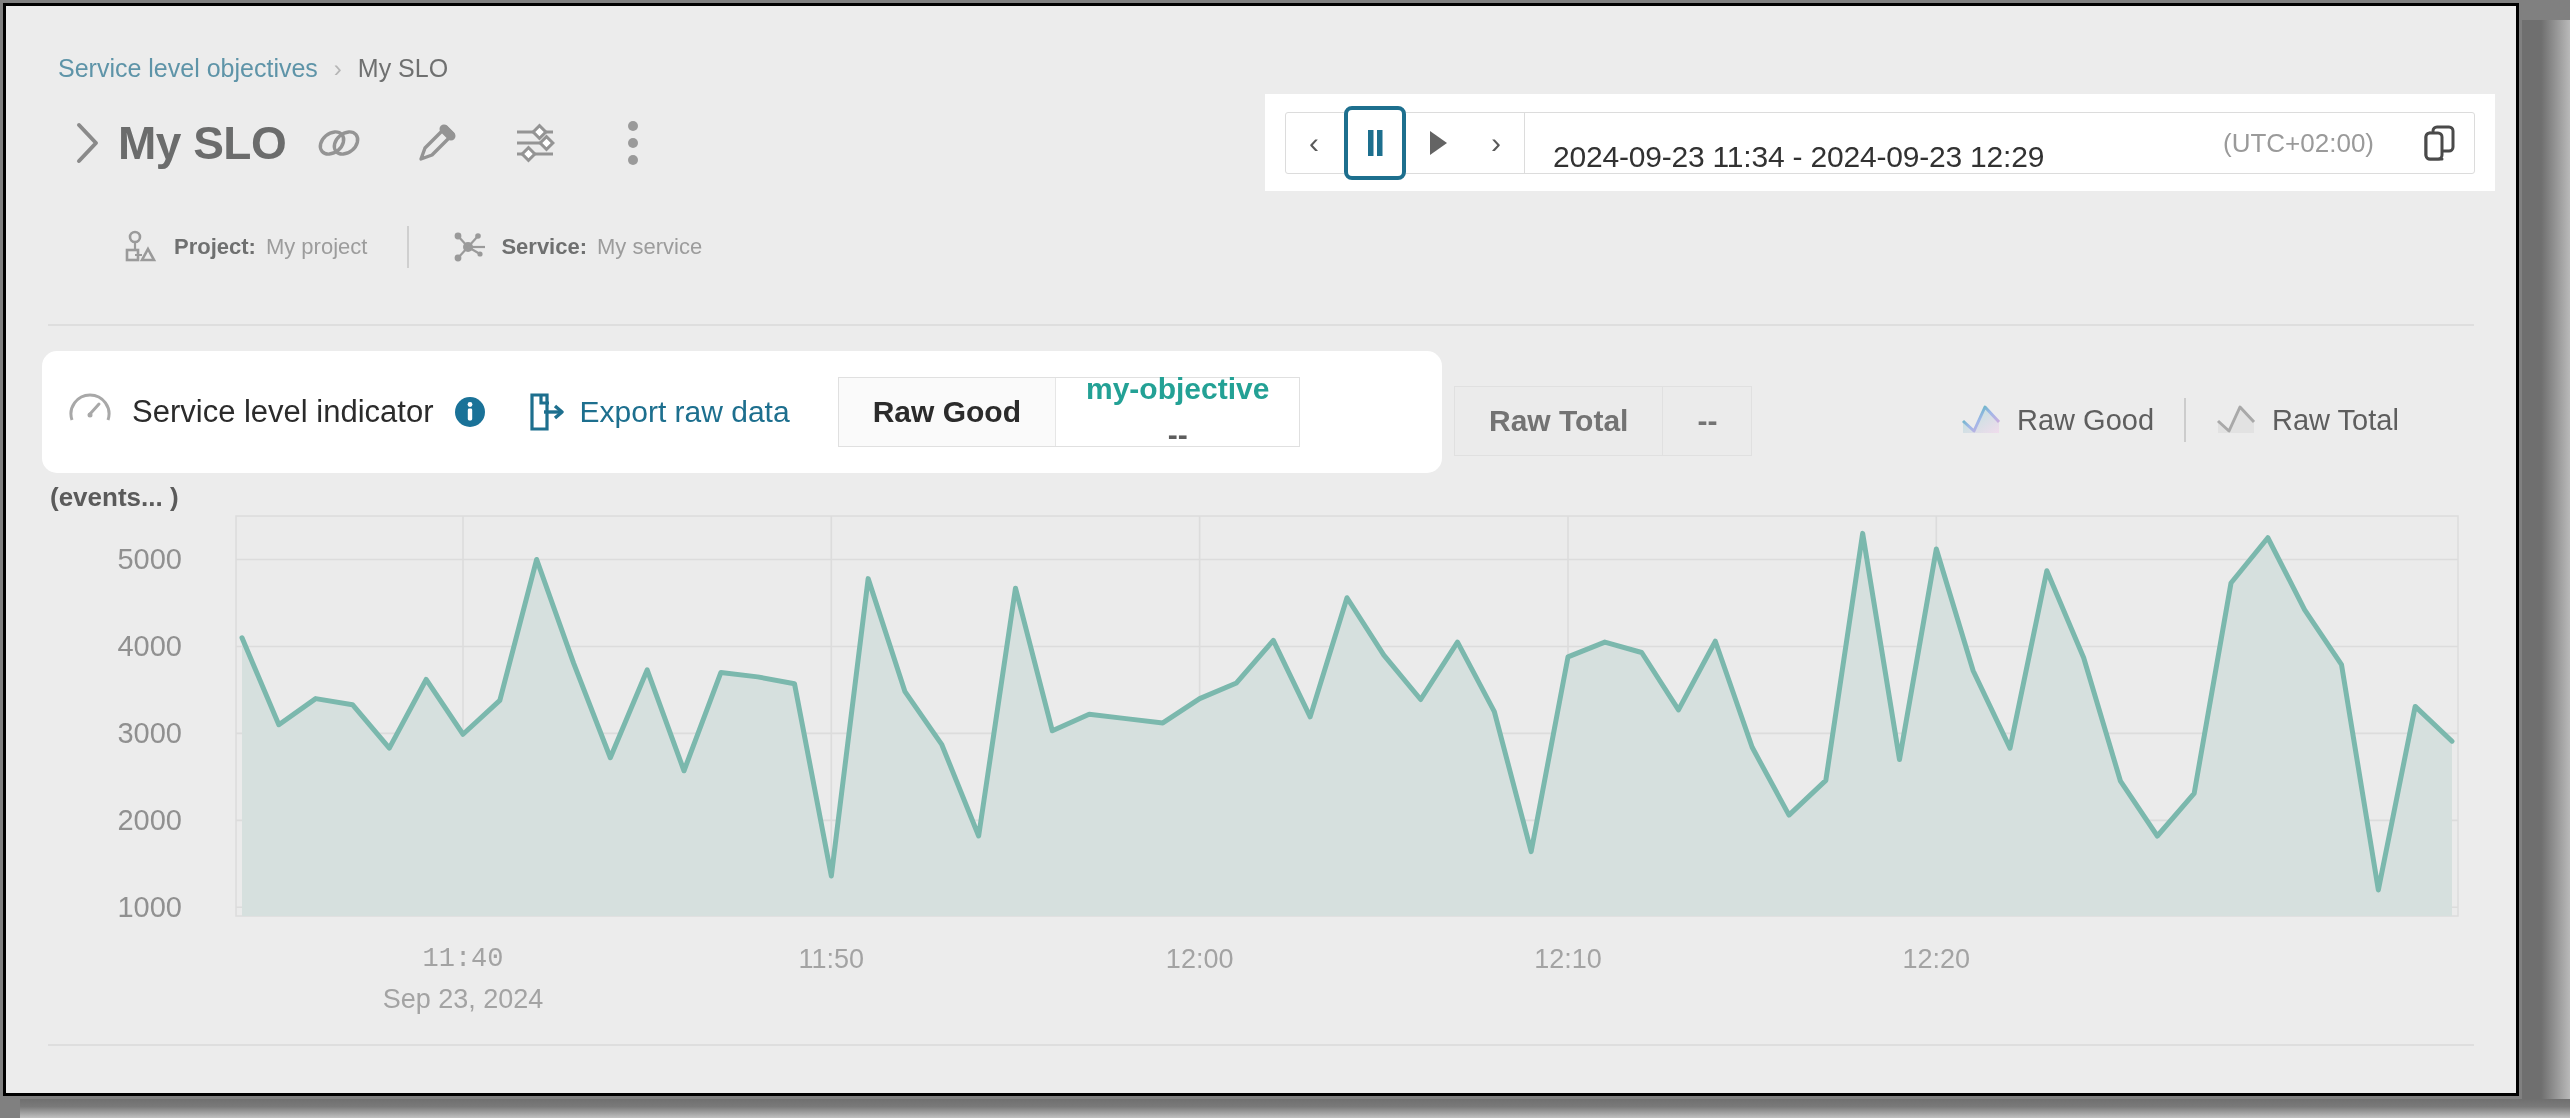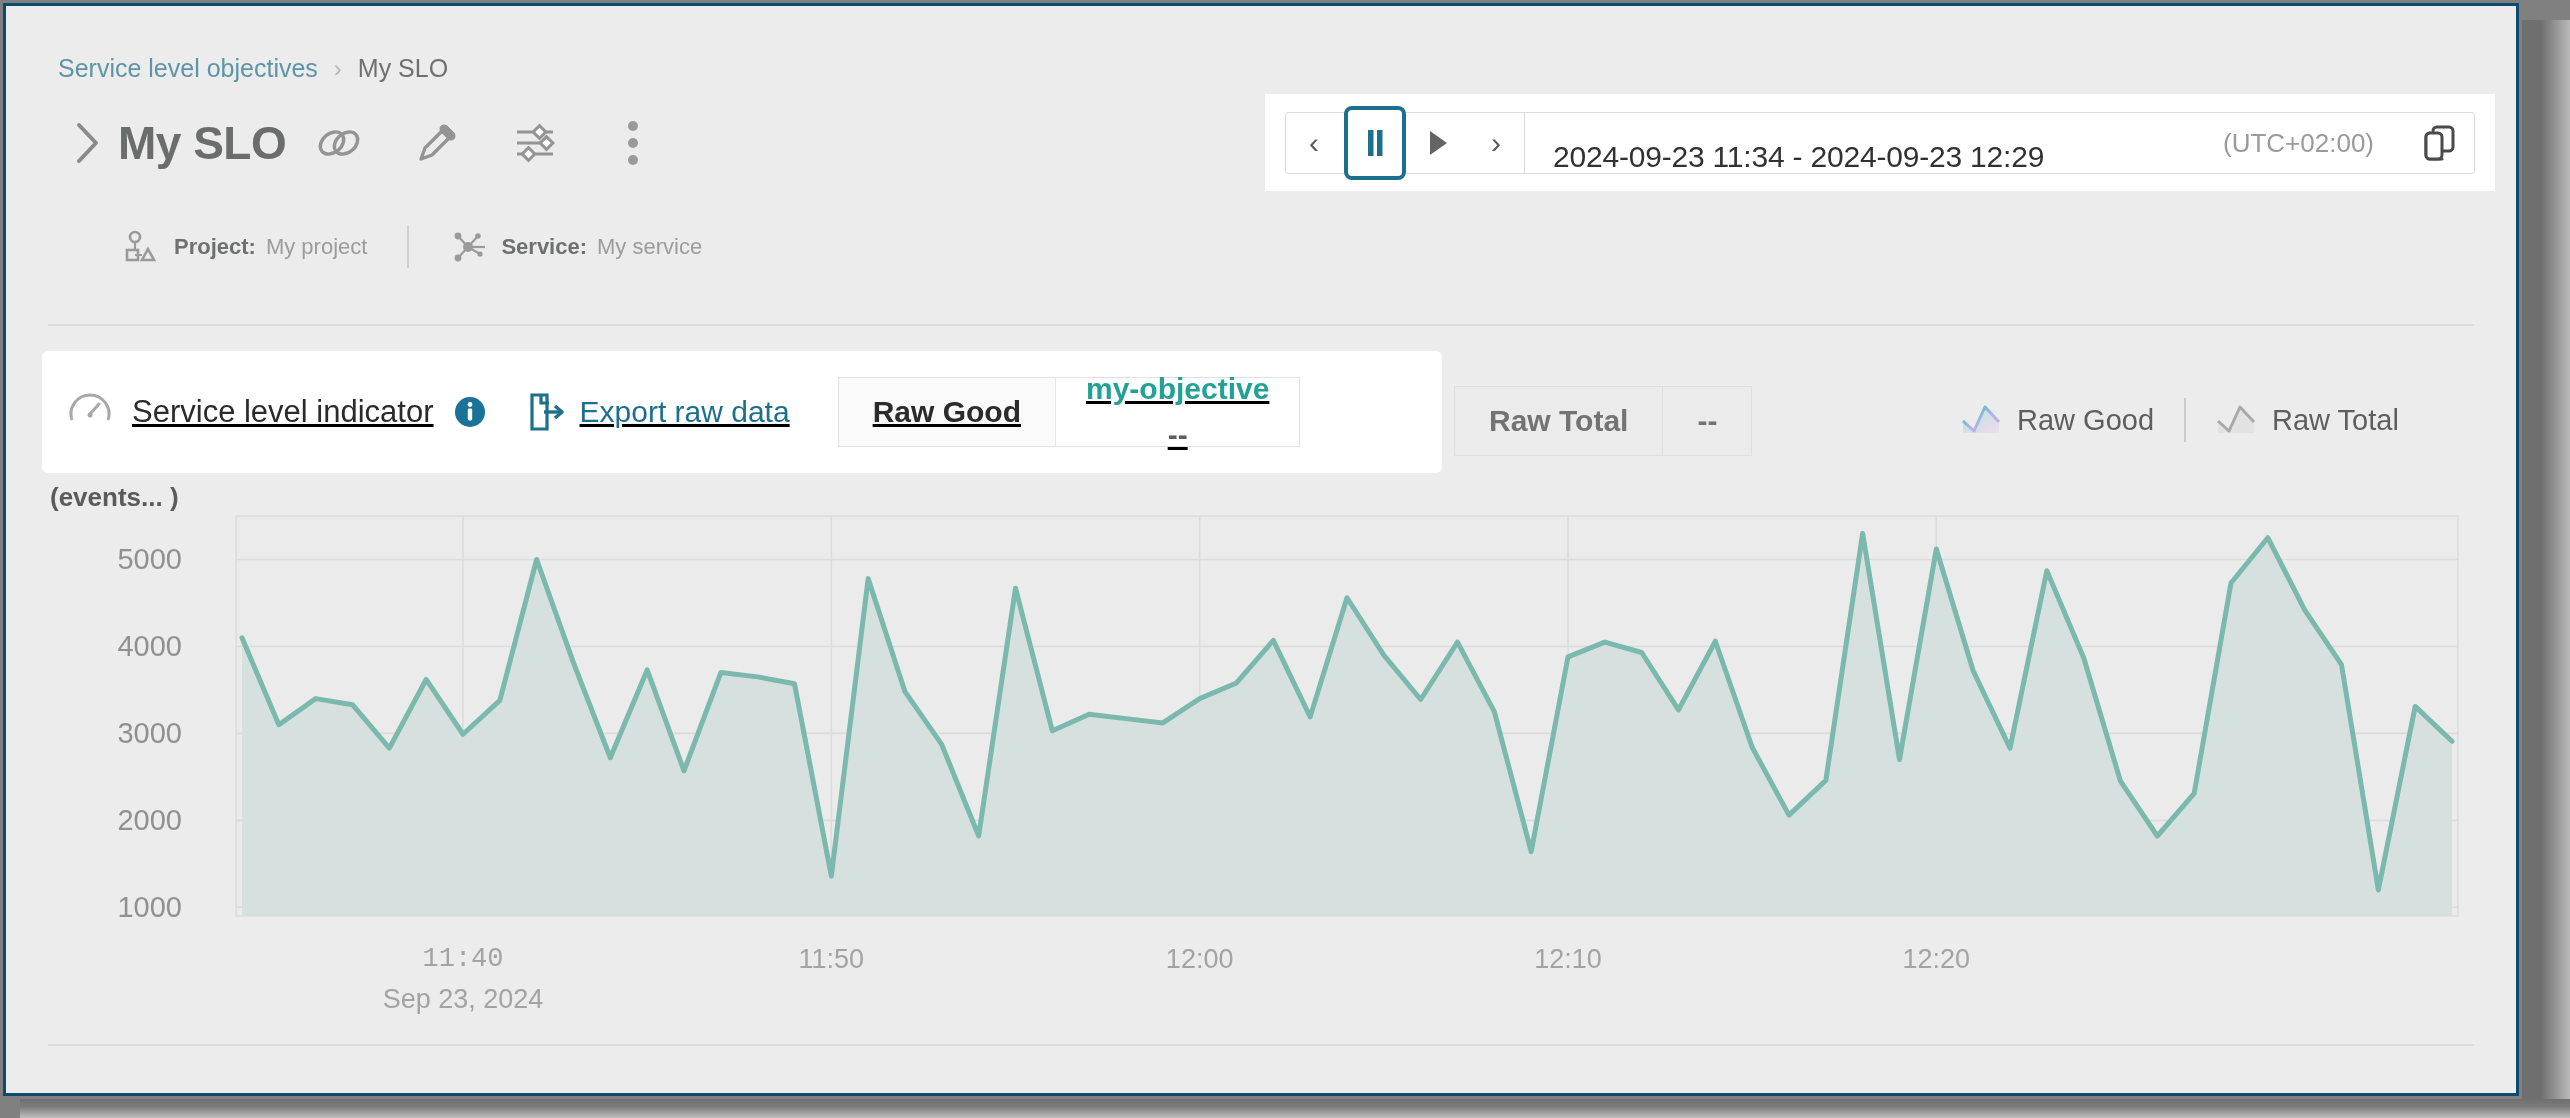--- a/index.html
+++ b/index.html
@@ -7,21 +7,21 @@
     width: 2570px; height: 1118px;
     background: #808080;
     font-family: "Liberation Sans", sans-serif;
     overflow: hidden;
   }
   #frame {
     position: absolute;
     left: 3px; top: 3px;
     width: 2516px; height: 1093px;
     background: #ececec;
-    border: 3px solid #0c4a6e;
+    border: 3px solid #000000;
     overflow: hidden;
   }
   #shadow {
     position: absolute;
     left: 2522px; top: 20px;
     width: 48px; height: 1098px;
     background: linear-gradient(to right, #6f6f6f 0%, #6f6f6f 40%, #b9b9b9 100%);
     pointer-events: none;
   }
   #shadow2 {
@@ -108,22 +108,22 @@
   
   .hdr-divider {
     position:absolute; left: 42px; top: 318px;
     width: 2426px; height: 2px; background: #dedede;
   }
 
   
   .sli-card {
     position: absolute; left: 36px; top: 345px;
     width: 1400px; height: 122px;
-    background:#ffffff; border-radius: 6px;
-    display:flex; align-items:center;text-decoration:underline;
+    background:#ffffff; border-radius: 15px;
+    display:flex; align-items:center;
   }
   .sli-gauge { margin-left: 26px; width:44px; height:44px; display:flex; align-items:center; justify-content:center;}
   .sli-title { font-size: 31px; color:#2b2b2b; margin-left: 20px; }
   .sli-info { margin-left: 20px; width:32px;height:32px; }
   .sli-export-icon { margin-left: 42px; width:36px;height:36px; display:flex;align-items:center;justify-content:center;}
   .sli-export-txt { margin-left: 16px; font-size: 30px; color:#1d6f8e; }
 
   .seg {
     margin-left: 48px;
     display:flex; align-items:stretch;

